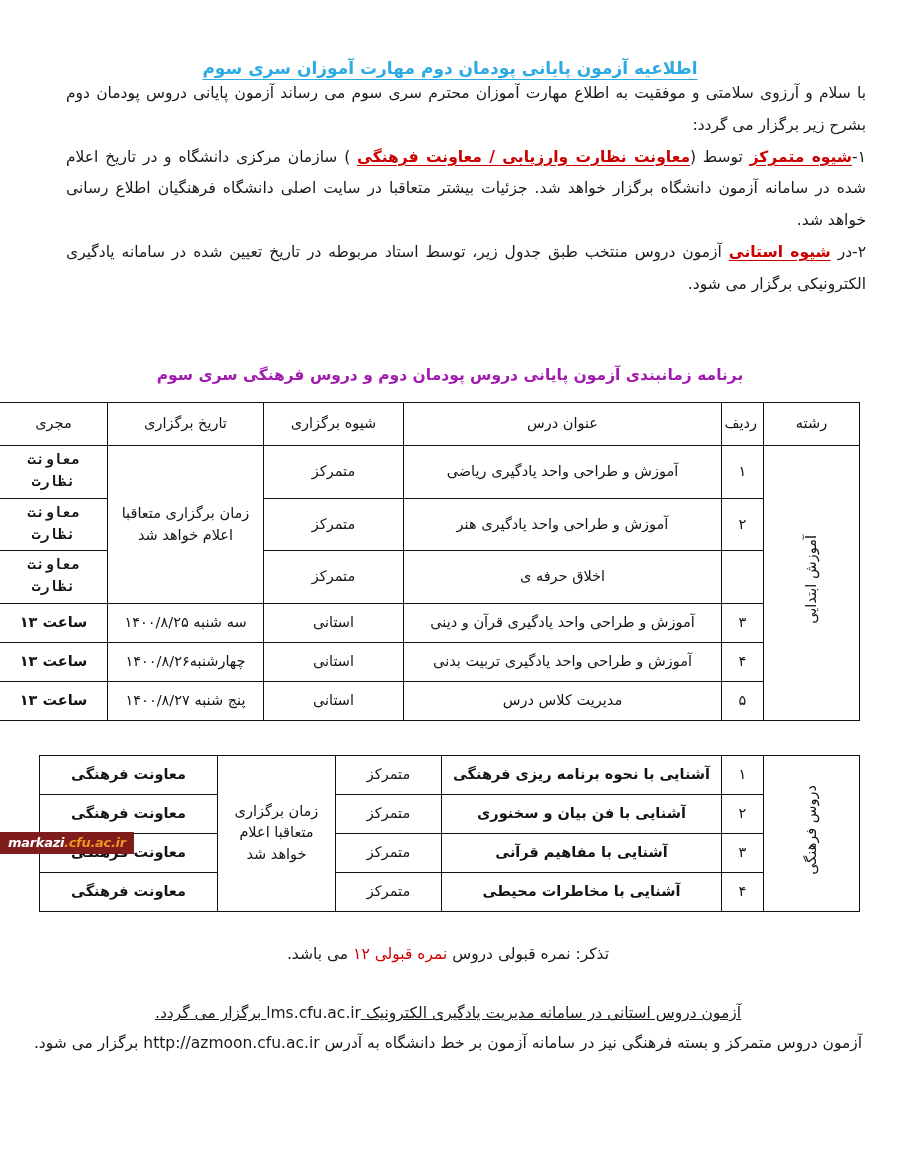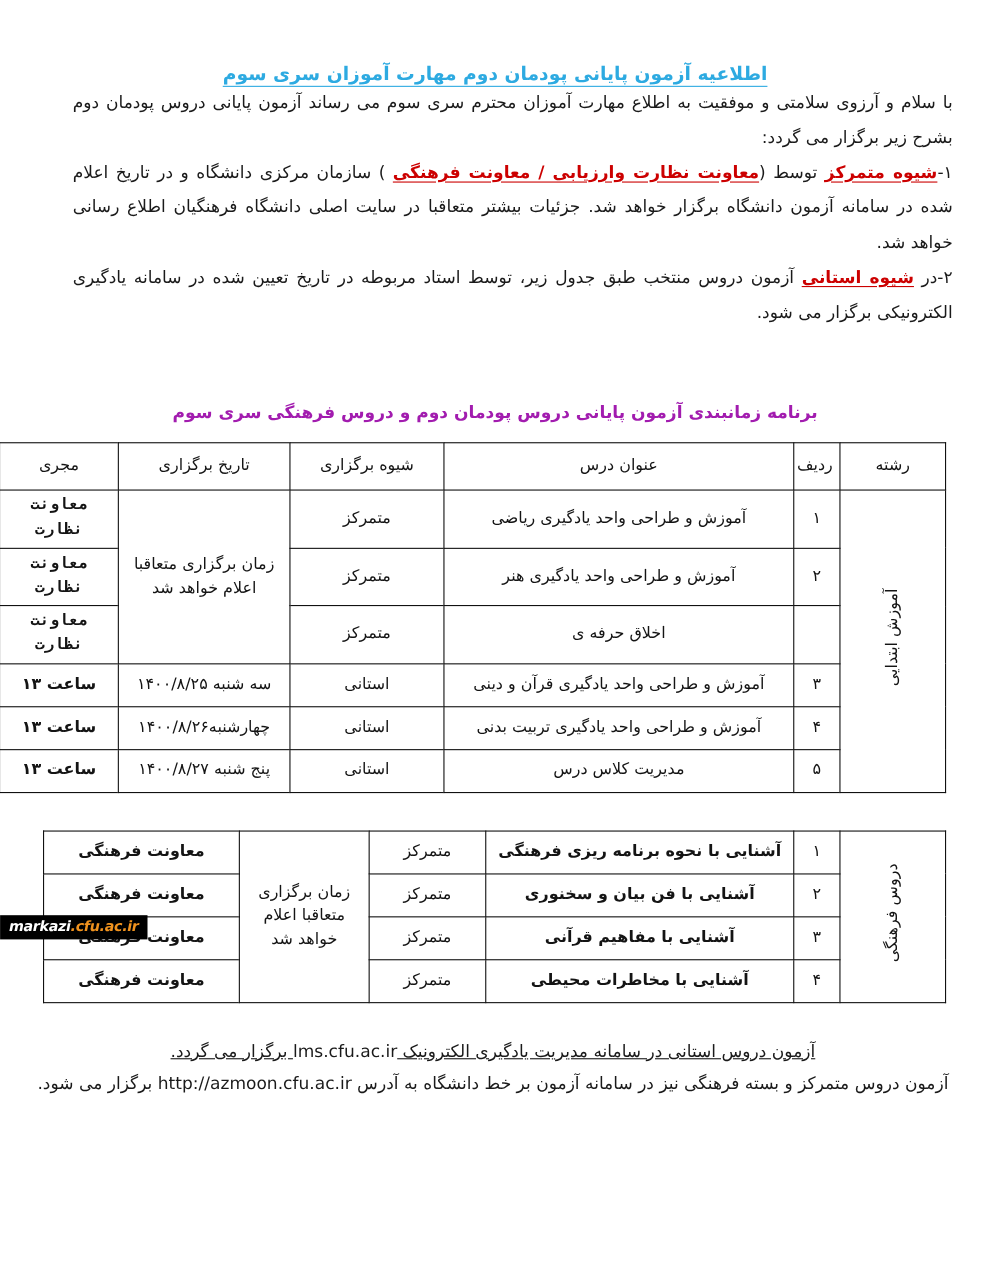--- a/index.html
+++ b/index.html
@@ -162,21 +162,21 @@
   .note-tazakor { padding-top: 28px; }
   .note-url-1 { padding-top: 30px; text-align: center; text-decoration: underline; }
   .note-url-2 { text-align: center; }
   .ltr-url { direction: ltr; unicode-bidi: embed; display: inline-block; }
 
   
   .watermark {
     position: absolute;
     left: 0px;
     bottom: 6px;
-    background: #000000;
+    background: #7f1d1d;
     padding: 4px 8px 5px 8px;
     font-family: "DejaVu Sans", "Liberation Sans", sans-serif;
     font-size: 13px;
     font-weight: bold;
     font-style: italic;
     letter-spacing: -0.3px;
     direction: ltr;
     line-height: 1;
   }
   .wm-a { color: #ffffff; }
@@ -303,20 +303,21 @@
           <td>متمرکز</td>
           <td class="mojri-red-2">معاونت فرهنگی</td>
         </tr>
       </tbody>
     </table>
 
   </div>
 
   <div class="notes">
 
+    <p class="note-line note-tazakor"><span>تذکر: نمره قبولی دروس </span><span class="red-plain">نمره قبولی ۱۲</span><span> می باشد.</span></p>
 
     <p class="note-line note-url-1"><span>آزمون دروس استانی در سامانه مدیریت یادگیری الکترونیک </span><span class="ltr-url">lms.cfu.ac.ir</span><span> برگزار می گردد.</span></p>
 
     <p class="note-line note-url-2"><span>آزمون دروس متمرکز و بسته فرهنگی نیز در سامانه آزمون بر خط دانشگاه به آدرس </span><span class="ltr-url">http://azmoon.cfu.ac.ir</span><span> برگزار می شود.</span></p>
 
   </div>
 
   <div class="watermark"><span class="wm-a">markazi</span><span class="wm-b">.cfu.ac.ir</span></div>
 
 </div>

